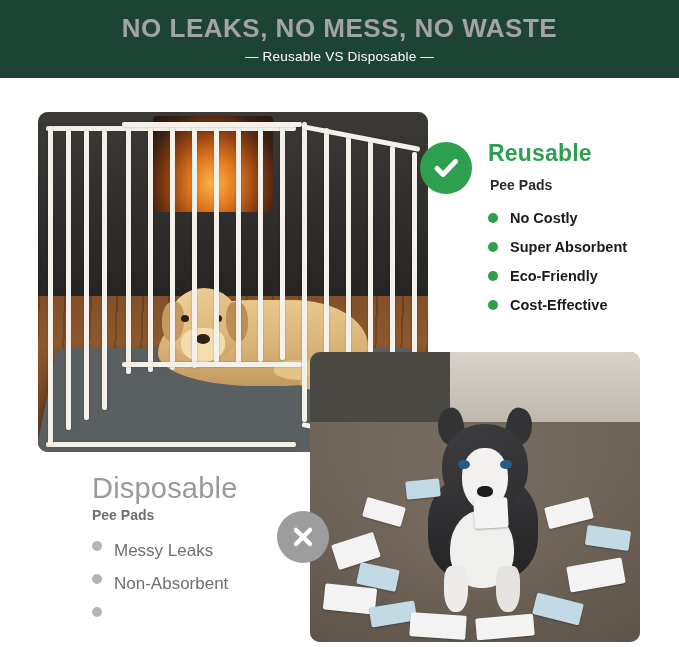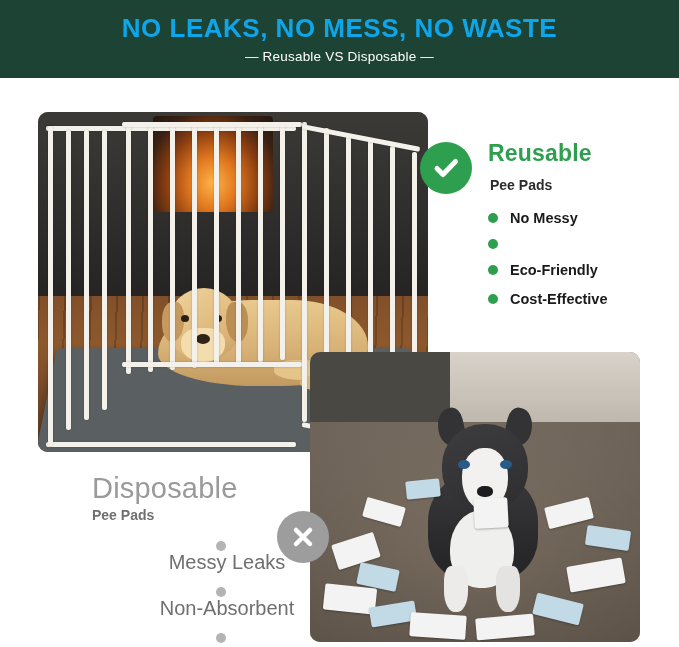--- a/index.html
+++ b/index.html
@@ -22,21 +22,21 @@
     position: absolute;
     left: 0; top: 0;
     width: 679px; height: 78px;
     background: #1d4334;
     display: flex;
     flex-direction: column;
     align-items: center;
     justify-content: center;
   }
   .banner-title {
-    color: #0ea5e9;
+    color: #a3a3a3;
     font-size: 26px;
     font-weight: bold;
     letter-spacing: 0.5px;
     line-height: 1.1;
     text-align: center;
   }
   .banner-sub {
     color: #ffffff;
     font-size: 13.5px;
     font-weight: normal;
@@ -190,25 +190,24 @@
     color: #6f6f6f;
     font-size: 14px;
     font-weight: bold;
     margin-top: 2px;
   }
   .disposable-list {
     margin-top: 18px;
     list-style: none;
   }
   .disposable-list li {
-    display: flex; align-items: center;
+    display: flex; align-items: flex-start;
     margin-bottom: 13px;
     color: #6f6f6f;
-    font-size: 20px;
-    flex-direction: column;
+    font-size: 17px;
   }
   .dot-gray {
     width: 10px; height: 10px; border-radius: 50%;
     background: #b4b4b4; margin-right: 12px; flex: none;
   }
 
   
   .x-badge {
     position: absolute;
     left: 277px; top: 511px;
@@ -348,24 +347,25 @@
     <div class="check-badge">
       <svg width="30" height="30" viewBox="0 0 30 30" aria-hidden="true">
         <path d="M6 15.5 L12 21.5 L24.5 8.5" fill="none" stroke="#ffffff" stroke-width="5" stroke-linecap="round" stroke-linejoin="round"></path>
       </svg>
     </div>
     <div class="reusable-title">Reusable</div>
     <div class="reusable-sub">Pee Pads</div>
     <ul class="reusable-list">
       <li>
         <span class="dot-green"></span>
-        <span>No Messy</span>
+        <span>No Costly</span>
       </li>
       <li>
         <span class="dot-green"></span>
+        <span>Super Absorbent</span>
       </li>
       <li>
         <span class="dot-green"></span>
         <span>Eco-Friendly</span>
       </li>
       <li>
         <span class="dot-green"></span>
         <span>Cost-Effective</span>
       </li>
     </ul>

